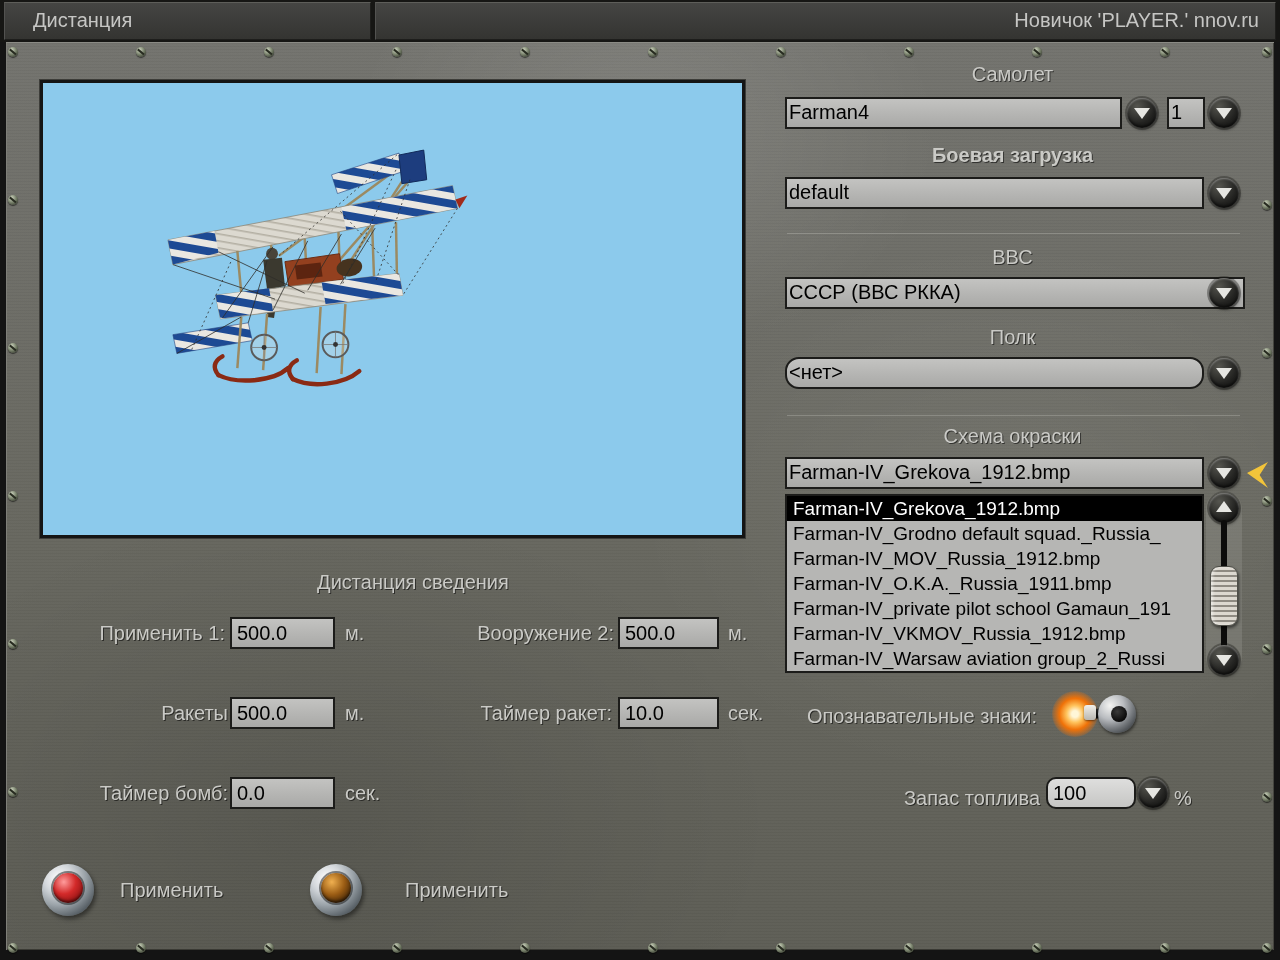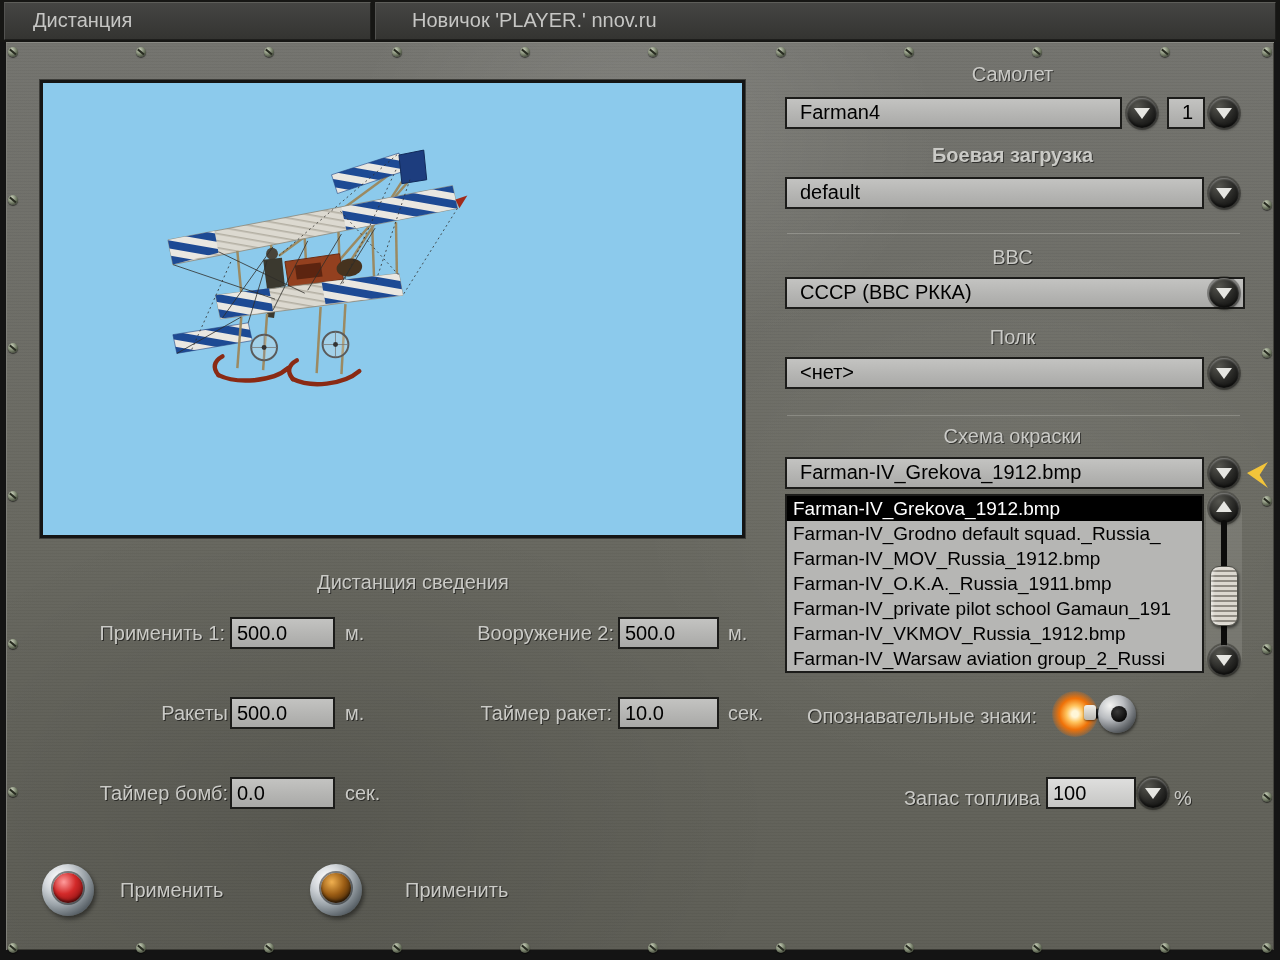--- a/index.html
+++ b/index.html
@@ -5,21 +5,21 @@
   html,body{margin:0;padding:0;background:#141414;width:1280px;height:960px;overflow:hidden;
     font-family:"Liberation Sans",sans-serif;position:relative;}
   *{box-sizing:border-box;}
 
   
   .titlebar{position:absolute;left:0;top:0;width:1280px;height:42px;background:#161614;}
   .tab{position:absolute;top:2px;height:38px;background:linear-gradient(180deg,#454543,#343431);
     border:1px solid #1e1e1c;border-top-color:#5e5e5a;border-left-color:#525250;
     color:var(--tab-text,#c6c6c4);font-size:20px;line-height:35px;white-space:nowrap;overflow:hidden;}
   .tab-left{left:4px;width:367px;padding-left:28px;}
-  .tab-right{left:375px;width:901px;text-align:left;padding-right:16px;padding-left:36px;}
+  .tab-right{left:375px;width:901px;text-align:right;padding-right:16px;}
 
   
   .panel{position:absolute;left:6px;top:42px;width:1268px;height:908px;
     background:
       radial-gradient(420px 320px at 640px 90px, rgba(255,255,255,0.10), transparent 70%),
       radial-gradient(520px 380px at 1000px 470px, rgba(255,255,255,0.06), transparent 72%),
       radial-gradient(620px 430px at 310px 780px, rgba(0,0,0,0.10), transparent 75%),
       repeating-linear-gradient(0deg, rgba(0,0,0,0.025) 0 1px, rgba(255,255,255,0.012) 1px 3px),
       linear-gradient(180deg,#73736e,#67675f 55%,#5e5e56);
     box-shadow:inset 0 1px 0 #8b8b85, inset 1px 0 0 #7e7e78, inset -1px 0 0 #45453f, inset 0 -1px 0 #3a3a34;}
@@ -35,21 +35,21 @@
   .preview svg{display:block;width:100%;height:100%;}
 
   
   .lbl{position:absolute;color:var(--label-text,#cacac6);font-size:20px;
     text-shadow:1px 1px 0 rgba(0,0,0,0.55);white-space:nowrap;}
   .ctr{text-align:center;}
   .rgt{text-align:right;}
 
   
   .field{position:absolute;height:32px;background:linear-gradient(180deg,#c3c3c1,#a9a9a7);
-    border:2px solid #1c1c1a;color:#000;font-size:20px;line-height:27px;padding-left:13px;
+    border:2px solid #1c1c1a;color:#000;font-size:20px;line-height:27px;padding-left:2px;
     white-space:nowrap;overflow:hidden;}
 
   .sep{position:absolute;height:1px;background:rgba(215,215,210,0.28);}
 
   
   .rbtn{position:absolute;width:30px;height:30px;border-radius:50%;
     background:radial-gradient(circle at 34% 28%, #55554f, #232321 58%, #0e0e0c);
     box-shadow:inset 0 1px 2px rgba(255,255,255,0.38), inset 0 -2px 3px rgba(0,0,0,0.65),
       0 0 0 2px rgba(20,20,18,0.35), 1px 2px 3px rgba(0,0,0,0.4);}
   .rbtn .tri-d{position:absolute;left:7px;top:10px;width:0;height:0;
@@ -238,21 +238,21 @@
 
 <div class="lbl ctr" style="left:785px;top:246px;width:455px;">ВВС</div>
 <div class="field" style="left:785px;top:277px;width:460px;">
   <span>СССР (ВВС РККА)</span>
 </div>
 <div class="rbtn" style="left:1209px;top:278px;">
   <span class="tri-d"></span>
 </div>
 
 <div class="lbl ctr" style="left:785px;top:326px;width:455px;">Полк</div>
-<div class="field" style="left:785px;top:357px;width:419px;">
+<div class="field" style="left:785px;top:357px;width:419px;border-radius:14px;">
   <span>&lt;нет&gt;</span>
 </div>
 <div class="rbtn" style="left:1209px;top:358px;">
   <span class="tri-d"></span>
 </div>
 
 <div class="sep" style="left:787px;top:415px;width:453px;"></div>
 
 <div class="lbl ctr" style="left:785px;top:425px;width:455px;">Схема окраски</div>
 <div class="field" style="left:785px;top:457px;width:419px;">
@@ -306,21 +306,21 @@
 
 <div class="lbl rgt" style="left:787px;top:705px;width:250px;">Опознавательные знаки:</div>
 <div class="glow"></div>
 <div class="lever"></div>
 <div class="lever-tip"></div>
 <div class="togglebase">
     <i></i>
   </div>
 
 <div class="lbl rgt" style="left:790px;top:787px;width:250px;">Запас топлива</div>
-<input class="num light" style="left: 1046px; top: 777px; width: 90px;" value="100">
+<input class="num light" style="left: 1046px; top: 777px; width: 90px; border-radius: 10px;" value="100">
 <div class="rbtn" style="left:1138px;top:778px;">
   <span class="tri-d"></span>
 </div>
 <div class="lbl" style="left:1174px;top:787px;">%</div>
 
 <div class="push" style="left:42px;top:864px;">
   <span class="cap cap-red"></span>
 </div>
 <div class="lbl" style="left:120px;top:879px;">Применить</div>
 

